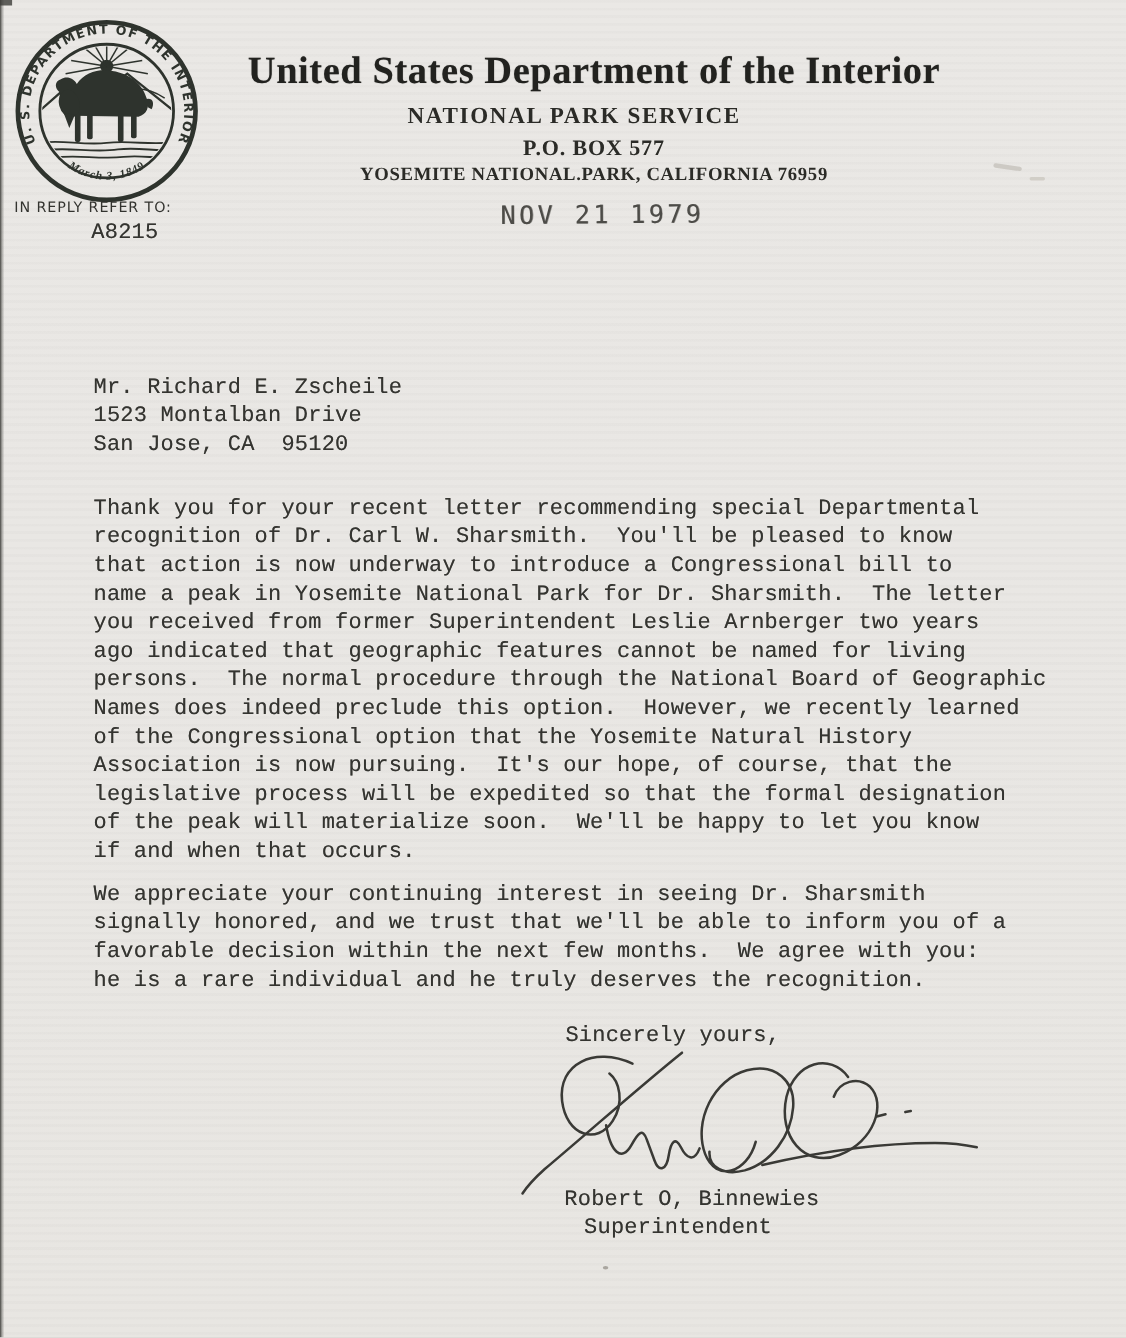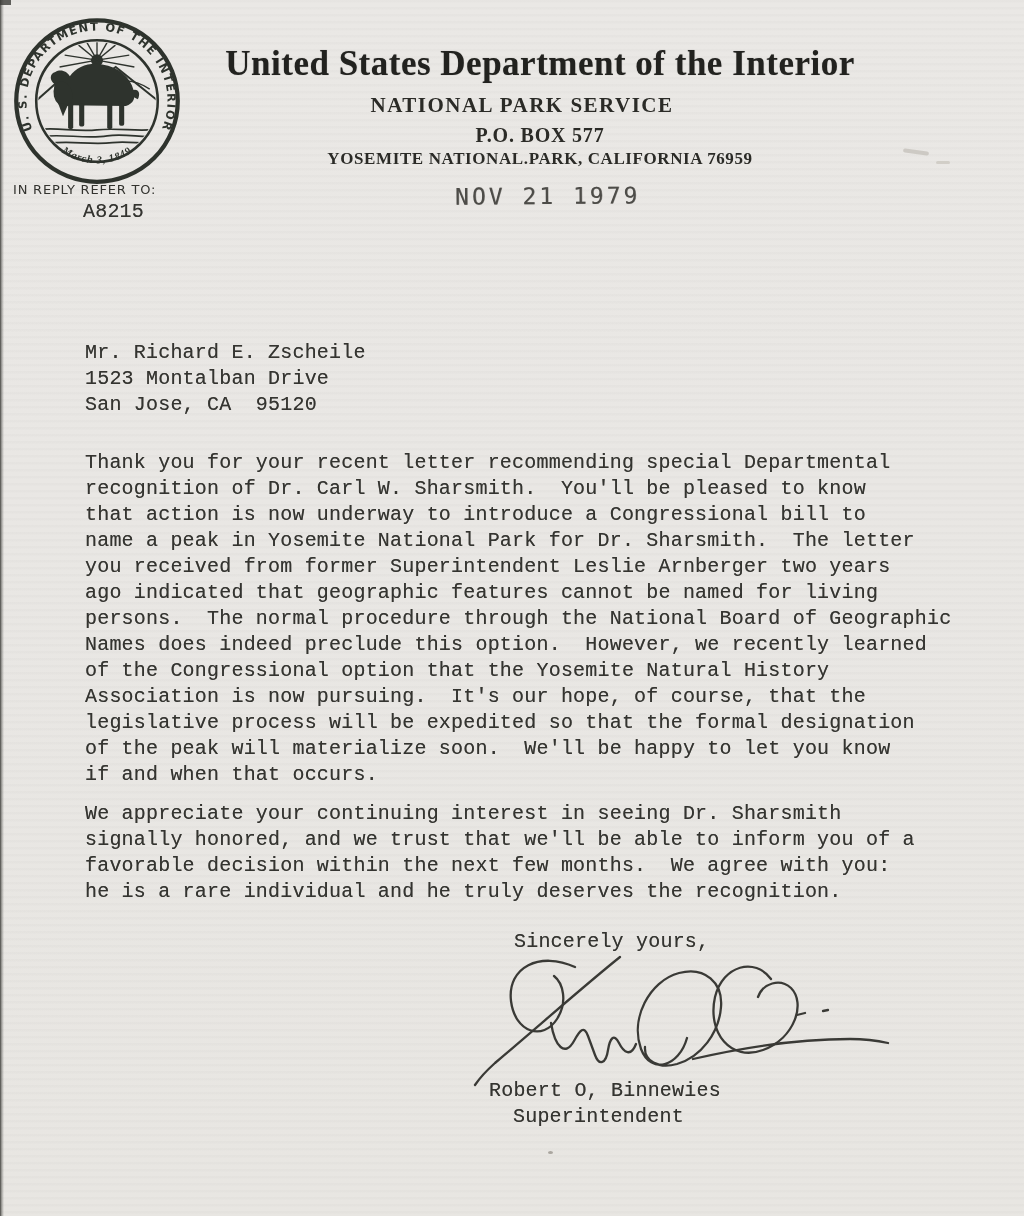--- a/index.html
+++ b/index.html
@@ -68,22 +68,22 @@
     font-family:"Liberation Mono", monospace;
     font-size:20px;line-height:26px;letter-spacing:0.2px;
     color:#343430;white-space:pre;
     text-shadow:0 0 0.6px rgba(40,40,36,0.55);
   }
   .address{position:absolute;left:85px;top:300px;margin-top:40px;}
   .salutation{position:absolute;left:85px;top:402px;}
   .para1{position:absolute;left:85px;top:450px;}
   .para2{position:absolute;left:85px;top:801px;}
   .closing{position:absolute;left:514px;top:929px;text-align:right;}
-  .signer-name{position:absolute;left:489px;top:1078px;text-align:right;}
-  .signer-title{position:absolute;left:513px;top:1104px;text-align:center;}
+  .signer-name{position:absolute;left:513px;top:1078px;text-align:right;}
+  .signer-title{position:absolute;left:531px;top:1104px;text-align:center;}
 
   .signature{position:absolute;left:455px;top:945px;width:445px;height:150px;}
 </style>
 </head>
 <body>
 
 <div class="page">
 
   <div class="edge-left"></div>
   <div class="corner-nub"></div>

